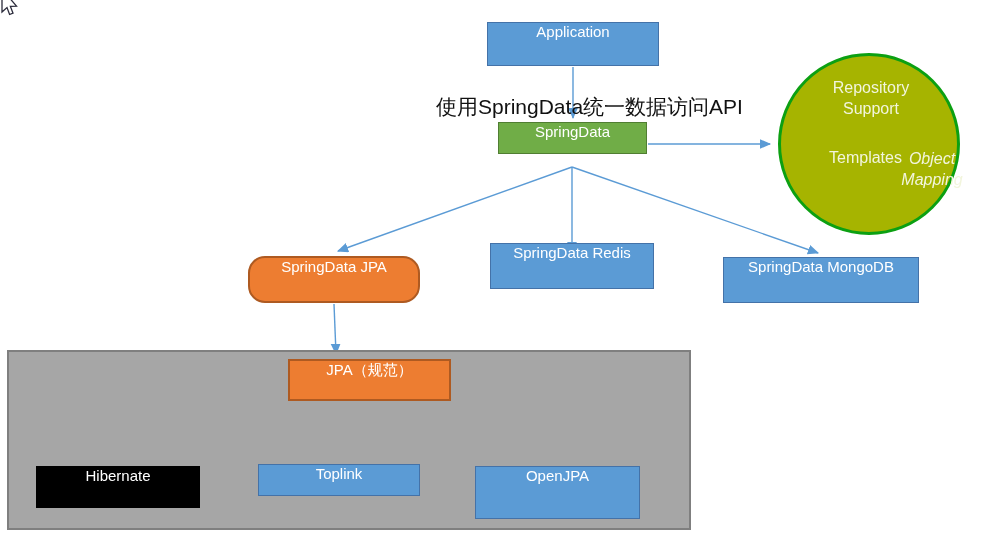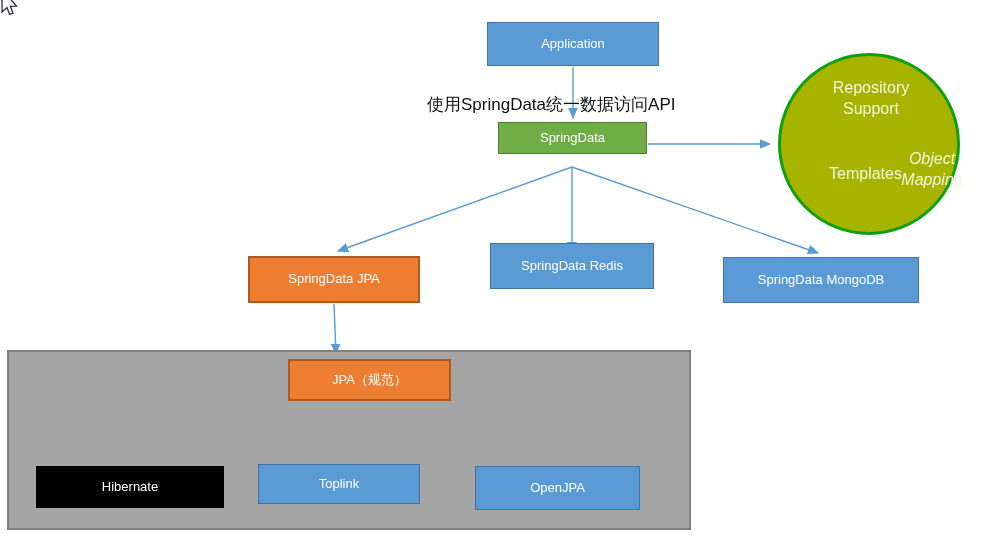--- a/index.html
+++ b/index.html
@@ -16,37 +16,37 @@
   *{margin:0;padding:0;box-sizing:border-box;}
   html,body{width:1007px;height:546px;}
   body{
     position:relative;
     background:#FFFFFF;
     font-family:"Liberation Sans","DejaVu Sans",sans-serif;
     overflow:hidden;
   }
   .node{
     position:absolute;
-    display:flex;align-items:center;justify-content:center;
+    display:flex;align-items:flex-start;justify-content:center;
     color:var(--text-light);
-    font-size:13px;
+    font-size:15px;
     text-align:center;
     line-height:1.15;
   }
   .blue{background:var(--blue-fill);border:1px solid var(--blue-border);}
   .orange{background:var(--orange-fill);border:2px solid var(--orange-border);}
   .green{background:var(--green-fill);border:1px solid var(--green-border);}
   .black{background:var(--black-fill);border:1px solid #000;}
   .gray-panel{
     position:absolute;left:7px;top:350px;width:684px;height:180px;
     background:var(--gray-fill);border:2px solid var(--gray-border);
   }
   .annotation{
-    position:absolute;left:427px;top:93px;width:290px;height:24px;
-    color:var(--text-dark);font-size:17px;white-space:nowrap;
+    position:absolute;left:436px;top:93px;width:290px;height:24px;
+    color:var(--text-dark);font-size:21px;white-space:nowrap;
   }
   .circle{
     position:absolute;left:778px;top:53px;width:182px;height:182px;
     border-radius:50%;
     background:var(--circle-fill);
     border:3px solid var(--circle-border);
   }
   .circle-label{
     position:absolute;
     color:var(--circle-text);
@@ -92,39 +92,39 @@
 <div class="gray-panel"></div>
 
 <div class="node blue" style="left:487px;top:22px;width:172px;height:44px;">
     <span>Application</span>
   </div>
 <div class="annotation">使用SpringData统一数据访问API</div>
 <div class="node green" style="left:498px;top:122px;width:149px;height:32px;">
     <span>SpringData</span>
   </div>
 
-<div class="node orange" style="left:248px;top:256px;width:172px;height:47px;">
+<div class="node orange" style="left:248px;top:256px;width:172px;height:47px;border-radius:17px;">
     <span>SpringData JPA</span>
   </div>
 <div class="node blue" style="left:490px;top:243px;width:164px;height:46px;">
     <span>SpringData Redis</span>
   </div>
 <div class="node blue" style="left:723px;top:257px;width:196px;height:46px;">
     <span>SpringData MongoDB</span>
   </div>
 
 <div class="node orange" style="left:256px;top:359px;width:163px;height:42px;margin-left:32px;">
     <span>JPA（规范）</span>
   </div>
-<div class="node black" style="left:36px;top:466px;width:188px;height:42px;">
+<div class="node black" style="left:36px;top:466px;width:164px;height:42px;">
     <span>Hibernate</span>
   </div>
-<div class="node blue" style="left:258px;top:464px;width:162px;height:40px;">
+<div class="node blue" style="left:258px;top:464px;width:162px;height:32px;">
     <span>Toplink</span>
   </div>
-<div class="node blue" style="left:475px;top:466px;width:165px;height:44px;">
+<div class="node blue" style="left:475px;top:466px;width:165px;height:53px;">
     <span>OpenJPA</span>
   </div>
 
 <div class="circle"></div>
 <div class="circle-label" style="left:871px;top:99px;width:90px;">Repository Support</div>
-<div class="circle-label" style="left:822px;top:174px;width:74px;padding-left:44px;">Templates</div>
+<div class="circle-label" style="left:822px;top:158px;width:74px;padding-left:44px;">Templates</div>
 <div class="circle-label" style="left:932px;top:170px;width:62px;font-style:italic;">Object Mapping</div>
 
 </body></html>

